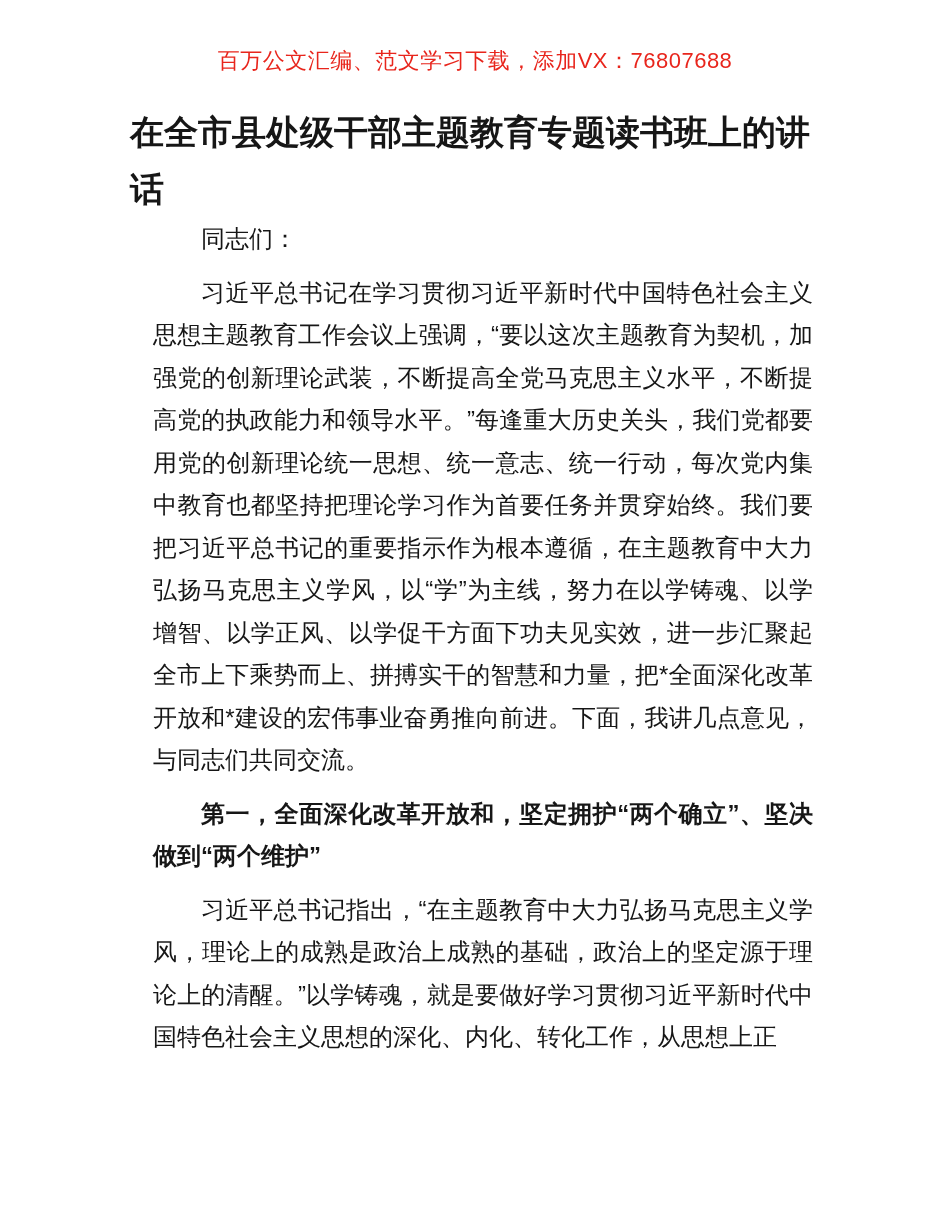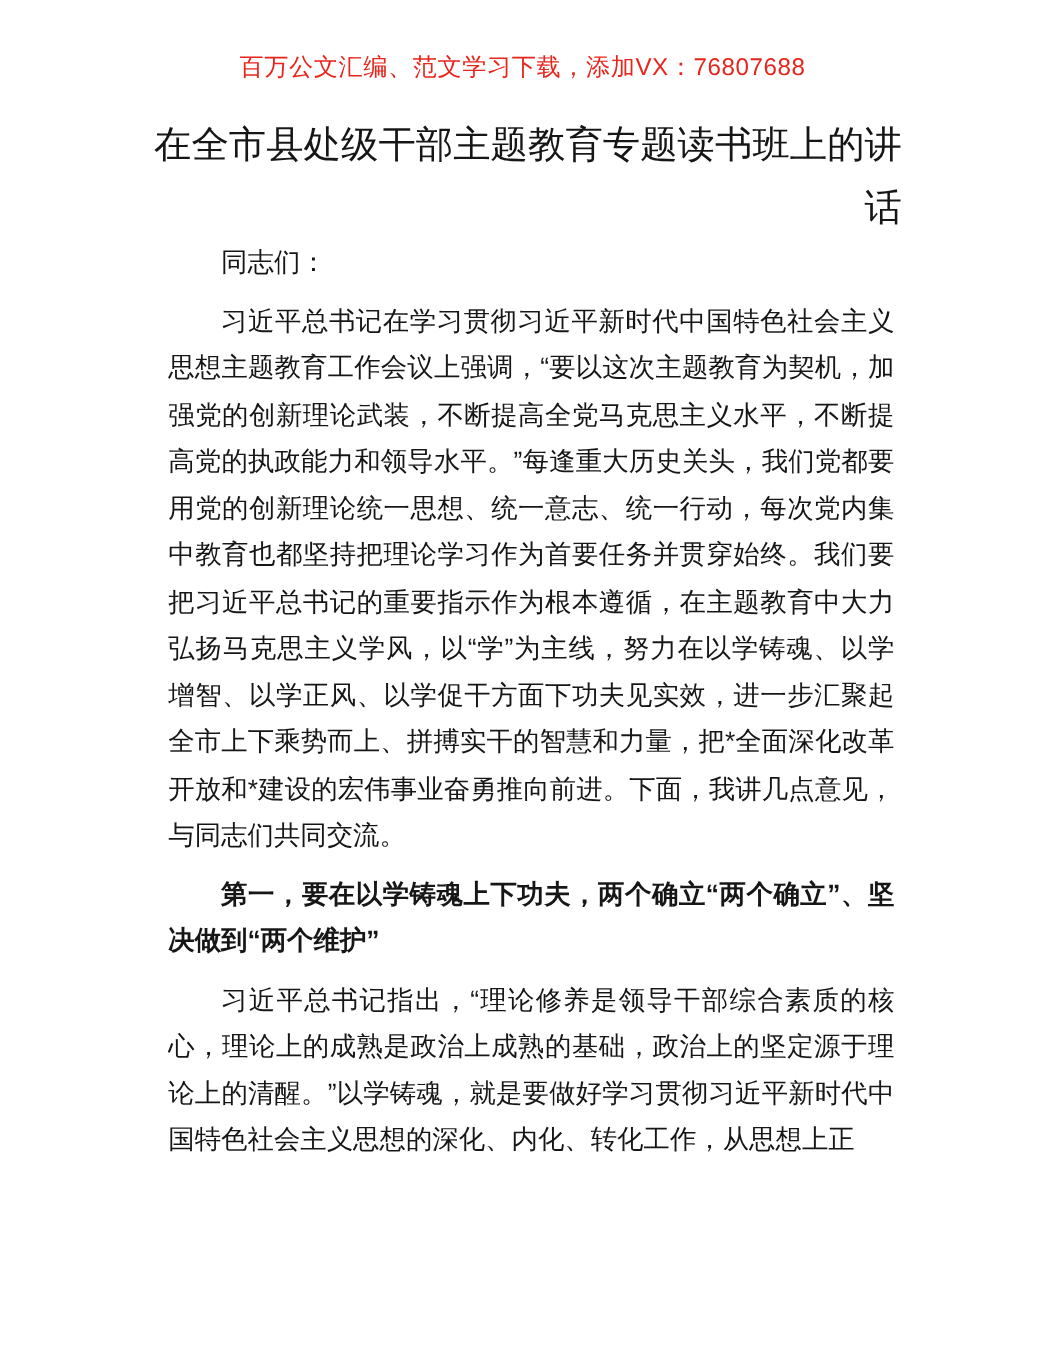--- a/index.html
+++ b/index.html
@@ -26,22 +26,22 @@
     font-size: 22px;
     line-height: 30px;
     letter-spacing: 0.5px;
     white-space: nowrap;
   }
   .doc-title {
     width: 690px;
     margin: 28px auto 0 auto;
     font-size: 34px;
     line-height: 57px;
-    font-weight: normal;
-    text-align: right;
+    font-weight: bold;
+    text-align: left;
     word-break: break-all;
   }
   .content {
     width: 676px;
     margin: 0 auto;
     font-size: 24px;
     line-height: 42.5px;
     text-align: justify;
     word-break: break-all;
   }
@@ -57,16 +57,16 @@
 </style>
 </head>
 <body>
 
 <div class="page" style="color: rgb(22, 22, 22); background: rgb(255, 255, 255); border-radius: 20px;">
   <div class="promo" style="color: rgb(232, 37, 28);">百万公文汇编、范文学习下载，添加VX：76807688</div>
   <h1 class="doc-title">在全市县处级干部主题教育专题读书班上的讲话</h1>
   <div class="content">
       <p class="indent">同志们：</p>
       <p class="indent">习近平总书记在学习贯彻习近平新时代中国特色社会主义思想主题教育工作会议上强调，“要以这次主题教育为契机，加强党的创新理论武装，不断提高全党马克思主义水平，不断提高党的执政能力和领导水平。”每逢重大历史关头，我们党都要用党的创新理论统一思想、统一意志、统一行动，每次党内集中教育也都坚持把理论学习作为首要任务并贯穿始终。我们要把习近平总书记的重要指示作为根本遵循，在主题教育中大力弘扬马克思主义学风，以“学”为主线，努力在以学铸魂、以学增智、以学正风、以学促干方面下功夫见实效，进一步汇聚起全市上下乘势而上、拼搏实干的智慧和力量，把*全面深化改革开放和*建设的宏伟事业奋勇推向前进。下面，我讲几点意见，与同志们共同交流。</p>
-      <p class="indent bold">第一，要在以学铸魂上下功夫，两个确立“两个确立”、坚决做到“两个维护”</p>
-      <p class="indent">习近平总书记指出，“理论修养是领导干部综合素质的核心，理论上的成熟是政治上成熟的基础，政治上的坚定源于理论上的清醒。”以学铸魂，就是要做好学习贯彻习近平新时代中国特色社会主义思想的深化、内化、转化工作，从思想上正</p>
+      <p class="indent bold">第一，全面深化改革开放和，坚定拥护“两个确立”、坚决做到“两个维护”</p>
+      <p class="indent">习近平总书记指出，“在主题教育中大力弘扬马克思主义学风，理论上的成熟是政治上成熟的基础，政治上的坚定源于理论上的清醒。”以学铸魂，就是要做好学习贯彻习近平新时代中国特色社会主义思想的深化、内化、转化工作，从思想上正</p>
     </div>
 </div>
 
 </body></html>

